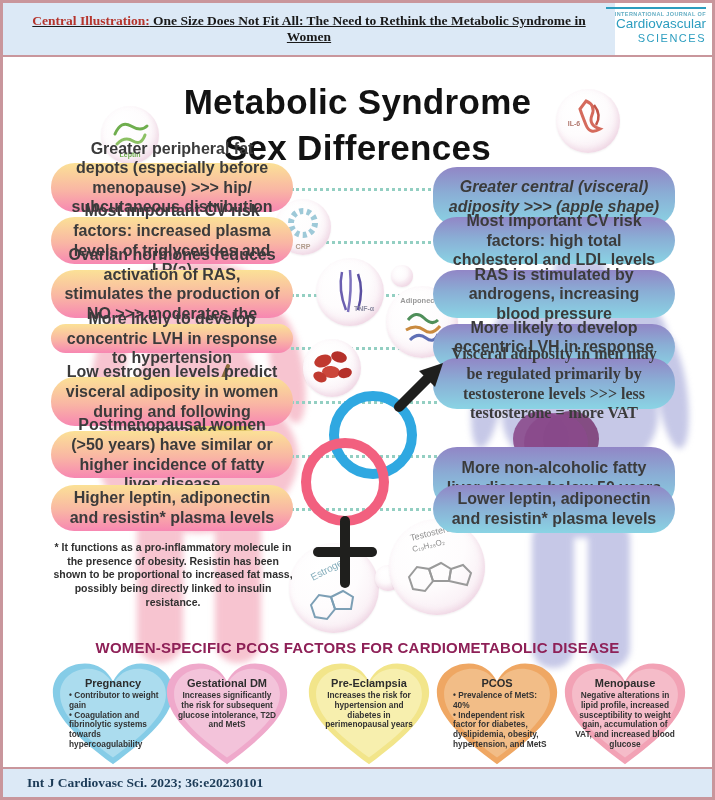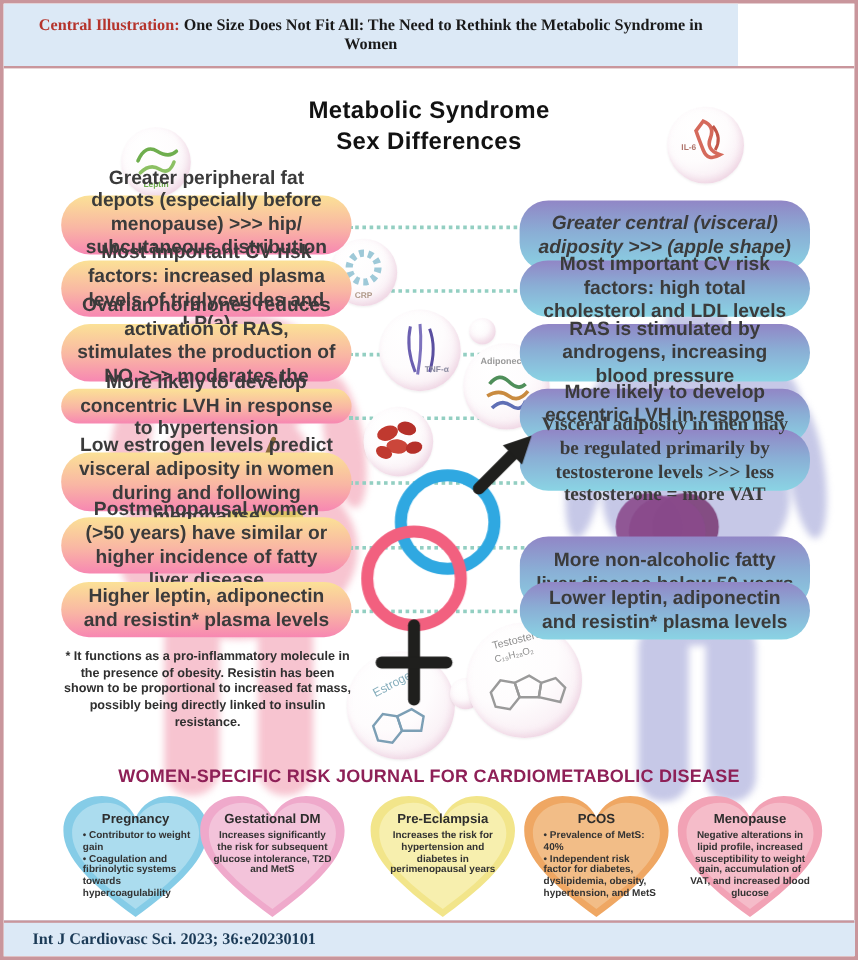--- a/index.html
+++ b/index.html
@@ -2,29 +2,29 @@
 <html><head>
 <meta charset="utf-8">
 <style>
   html,body{margin:0;padding:0;background:#fff;}
   body{width:715px;height:800px;position:relative;font-family:"Liberation Sans",sans-serif;}
   .page{position:absolute;inset:0;width:715px;height:800px;box-sizing:border-box;border:3px solid #c9969c;background:#fff;overflow:hidden;}
 
   
   .header{position:absolute;left:0;top:0;right:0;height:52px;background:#fff;border-bottom:2px solid #c9969c;}
   .header-band{position:absolute;left:0;top:0;bottom:0;width:612px;background:#dce9f6;display:flex;align-items:center;justify-content:center;}
-  .header-text{font-family:"Liberation Serif",serif;font-weight:700;font-size:13.5px;color:#1a1a1a;text-align:center;padding:0 8px;}
+  .header-text{font-family:"Liberation Serif",serif;font-weight:700;font-size:13.5px;color:#1a1a1a;text-align:center;padding:0 8px;text-decoration:underline;}
   .central-label{color:#b5342c;}
   .journal-logo{position:absolute;right:6px;top:4px;width:100px;text-align:right;border-top:2px solid #2b9dbf;padding-top:2px;}
   .journal-line1{font-size:5.5px;color:#64aec4;letter-spacing:.4px;font-weight:700;}
   .journal-line2{font-size:13.5px;color:#2b9dbf;font-weight:400;line-height:1.1;}
   .journal-line3{font-size:11px;color:#2b9dbf;letter-spacing:1.5px;line-height:1.15;}
 
   
-  .fig-title{position:absolute;top:76px;left:0;width:100%;text-align:center;font-size:20px;font-weight:800;color:#121212;line-height:1.3;letter-spacing:.3px;z-index:4;}
+  .fig-title{position:absolute;top:76px;left:0;width:100%;text-align:center;font-size:35px;font-weight:800;color:#121212;line-height:1.3;letter-spacing:.3px;z-index:4;}
 
   
   .sil{position:absolute;filter:blur(3px);z-index:1;}
   .fruit{position:absolute;z-index:2;}
 
   
   .dotline{position:absolute;left:288px;width:146px;border-top:3px dotted #93cfc2;z-index:2;}
 
   
   .bubble{position:absolute;border-radius:50%;z-index:3;
@@ -59,20 +59,25 @@
     font-family:"Liberation Serif",serif;font-weight:700;font-size:13.5px;color:#1c3b57;padding-left:24px;box-sizing:border-box;z-index:6;}
 </style>
 </head>
 <body>
 
 <div class="page">
 
   <div class="header">
     <div class="header-band">
       <div class="header-text"><span class="central-label">Central Illustration:</span><span> One Size Does Not Fit All: The Need to Rethink the Metabolic Syndrome in Women</span></div>
+    </div>
+    <div class="journal-logo">
+      <div class="journal-line1">INTERNATIONAL JOURNAL OF</div>
+      <div class="journal-line2">Cardiovascular</div>
+      <div class="journal-line3">SCIENCES</div>
     </div>
   </div>
 
   <svg class="sil" style="left:70px;top:250px;" width="250" height="415" viewBox="0 0 250 415">
     <g fill="#ef8aa2" opacity="0.5">
       <ellipse cx="125" cy="60" rx="78" ry="52"></ellipse>
       <ellipse cx="125" cy="130" rx="60" ry="46"></ellipse>
       <ellipse cx="125" cy="205" rx="100" ry="75"></ellipse>
       <ellipse cx="36" cy="115" rx="16" ry="56" transform="rotate(10 36 115)"></ellipse>
       <ellipse cx="214" cy="115" rx="16" ry="56" transform="rotate(-10 214 115)"></ellipse>
@@ -209,21 +214,21 @@
 
   <svg class="gender" viewBox="0 0 190 238">
     <circle cx="102" cy="80" r="39" fill="none" stroke="#2fa8e1" stroke-width="10"></circle>
     <line x1="128" y1="52" x2="156" y2="24" stroke="#1f1f1d" stroke-width="10" stroke-linecap="round"></line>
     <polygon points="172,8 164,32 148,16" fill="#1f1f1d"></polygon>
     <circle cx="74" cy="127" r="39" fill="none" stroke="#f2607f" stroke-width="10"></circle>
     <line x1="74" y1="166" x2="74" y2="228" stroke="#1f1f1d" stroke-width="10" stroke-linecap="round"></line>
     <line x1="47" y1="197" x2="101" y2="197" stroke="#1f1f1d" stroke-width="10" stroke-linecap="round"></line>
   </svg>
 
-  <div class="risk-heading">WOMEN-SPECIFIC RISK JOURNAL FOR CARDIOMETABOLIC DISEASE</div>
+  <div class="risk-heading">WOMEN-SPECIFIC PCOS FACTORS FOR CARDIOMETABOLIC DISEASE</div>
 
   <div class="heart" style="left:46px;">
     <svg viewBox="0 0 100 90" preserveAspectRatio="none">
       <path d="M50,86 C22,64 3,45 3,26 C3,11 15,2 28,2 C38,2 46,8 50,17 C54,8 62,2 72,2 C85,2 97,11 97,26 C97,45 78,64 50,86 Z" fill="#85cce7"></path>
       <path d="M50,86 C22,64 3,45 3,26 C3,11 15,2 28,2 C38,2 46,8 50,17 C54,8 62,2 72,2 C85,2 97,11 97,26 C97,45 78,64 50,86 Z" transform="translate(50,40) scale(0.88) translate(-50,-40)" fill="#abdcee"></path>
     </svg>
     <div class="heart-content">
       <div class="heart-title">Pregnancy</div>
       <ul class="heart-bullets">
         <li>Contributor to weight gain</li>

